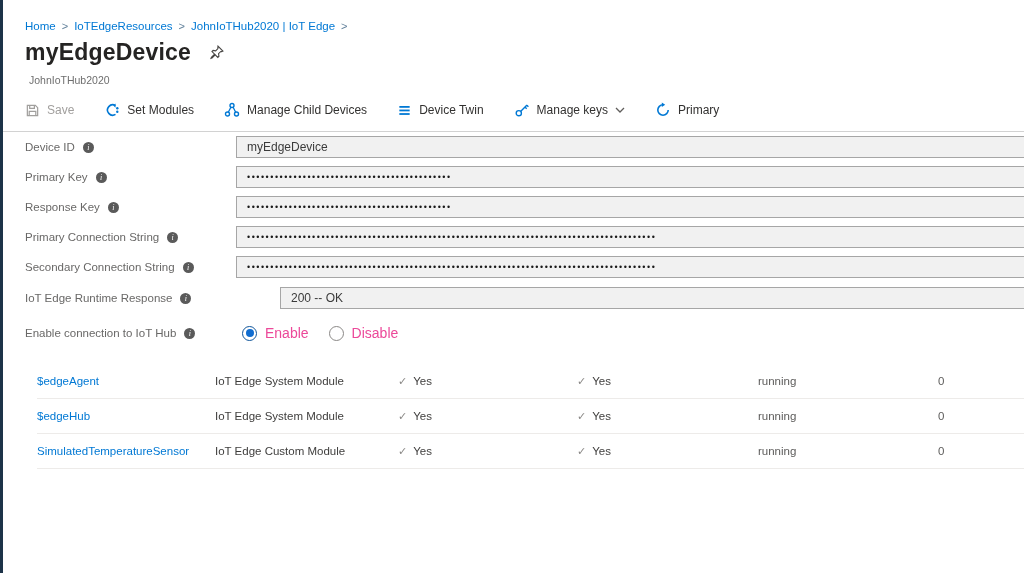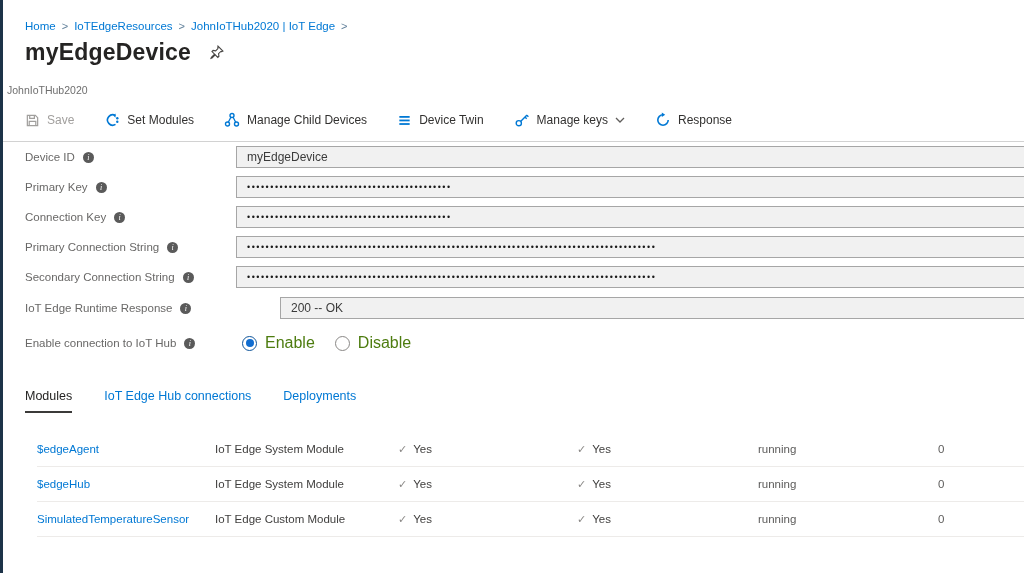--- a/index.html
+++ b/index.html
@@ -9,21 +9,21 @@
   .page { margin-left:3px; width:1021px; height:573px; position:relative; }
 
   
   .breadcrumb { padding:20px 0 0 22px; font-size:11.5px; display:flex; gap:6px; align-items:center; }
   .crumb { color:#0078d4; cursor:pointer; }
   .crumb-sep { color:#62819b; font-size:11px; }
 
   
   .title-row { padding-left:22px; margin-top:7px; display:flex; align-items:center; gap:18px; }
   .page-title { font-size:23px; font-weight:700; color:#252423; letter-spacing:.2px; }
-  .subtitle { padding-left:4px; margin-top:18px; font-size:10.5px; color:#6e6e6e; }
+  .subtitle { padding-left:26px; margin-top:8px; font-size:10.5px; color:#6e6e6e; }
 
   
   .toolbar { padding-left:22px; margin-top:13px; height:22px; display:flex; align-items:center; gap:30px; }
   .tb-item { display:flex; align-items:center; gap:7px; font-size:12px; color:#323130; cursor:pointer; white-space:nowrap; }
   .tb-item.disabled { color:#a19f9d; cursor:default; }
   .tb-divider { margin-top:10px; border-bottom:1px solid #d2d2d2; }
 
   
   .form { }
   .form-row { display:flex; align-items:center; height:30px; padding-left:22px; }
@@ -40,21 +40,21 @@
 
   
   .radio-row { margin-top:8px; height:24px; }
   .radio-group { display:flex; align-items:center; gap:20px; padding-left:6px; }
   .radio-opt { display:flex; align-items:center; gap:8px; cursor:pointer; }
   .radio-circle { width:15px; height:15px; border-radius:50%; border:1.5px solid #8a8886;
     background:#fff; display:flex; align-items:center; justify-content:center; }
   .radio-opt.selected .radio-circle { border-color:#10559a; }
   .radio-dot { width:8px; height:8px; border-radius:50%; background:#0f6cd0; display:none; }
   .radio-opt.selected .radio-dot { display:block; }
-  .radio-label { font-size:16px; color:#4d7c0f; }
+  .radio-label { font-size:14px; color:#ec4899; }
 
   
   .tabs { margin-top:34px; padding-left:22px; display:flex; gap:32px; }
   .tab { font-size:12.5px; color:#0078d4; padding-bottom:8px; cursor:pointer; border-bottom:2px solid transparent; }
   .tab.active { color:#252423; border-bottom:2px solid #3b3a39; }
 
   
   .mod-table { margin-top:19px; padding-left:34px; }
   .t-row { display:grid; grid-template-columns:178px 183px 179px 181px 180px 1fr;
     align-items:center; }
@@ -134,21 +134,21 @@
       <span>Manage keys</span>
       <svg width="10" height="7" viewBox="0 0 10 7">
           <path d="M1 1 L5 5 L9 1" fill="none" stroke="#605e5c" stroke-width="1.3"></path>
         </svg>
     </div>
     <div class="tb-item">
       <svg width="16" height="16" viewBox="0 0 16 16">
           <path d="M13.2 8 A5.2 5.2 0 1 1 8 2.8" fill="none" stroke="#0078d4" stroke-width="1.6"></path>
           <path d="M6.8 0.6 L6.8 5 L10.2 2.8 z" fill="#0078d4"></path>
         </svg>
-      <span>Response</span>
+      <span>Primary</span>
     </div>
   </div>
   <div class="tb-divider"></div>
 
   <div class="form">
 
     <div class="form-row">
       <div class="label-wrap">
         <span class="field-label">Device ID</span>
         <span class="info-icon">i</span>
@@ -159,21 +159,21 @@
     <div class="form-row">
       <div class="label-wrap">
         <span class="field-label">Primary Key</span>
         <span class="info-icon">i</span>
       </div>
       <input readonly="" class="masked" value="••••••••••••••••••••••••••••••••••••••••••••" style="">
     </div>
 
     <div class="form-row">
       <div class="label-wrap">
-        <span class="field-label">Connection Key</span>
+        <span class="field-label">Response Key</span>
         <span class="info-icon">i</span>
       </div>
       <input readonly="" class="masked" value="••••••••••••••••••••••••••••••••••••••••••••" style="">
     </div>
 
     <div class="form-row">
       <div class="label-wrap">
         <span class="field-label">Primary Connection String</span>
         <span class="info-icon">i</span>
       </div>
@@ -209,25 +209,20 @@
           <span class="radio-label">Enable</span>
         </div>
         <div class="radio-opt">
           <span class="radio-circle"></span>
           <span class="radio-label">Disable</span>
         </div>
       </div>
     </div>
   </div>
 
-  <div class="tabs">
-    <div class="tab active">Modules</div>
-    <div class="tab">IoT Edge Hub connections</div>
-    <div class="tab">Deployments</div>
-  </div>
 
   <div class="mod-table">
 
     <div class="t-row t-body-row">
       <div class="t-cell"><span class="cell-link">$edgeAgent</span></div>
       <div class="t-cell">IoT Edge System Module</div>
       <div class="t-cell"><span class="check">✓</span><span>Yes</span></div>
       <div class="t-cell"><span class="check">✓</span><span>Yes</span></div>
       <div class="t-cell muted">running</div>
       <div class="t-cell muted">0</div>

